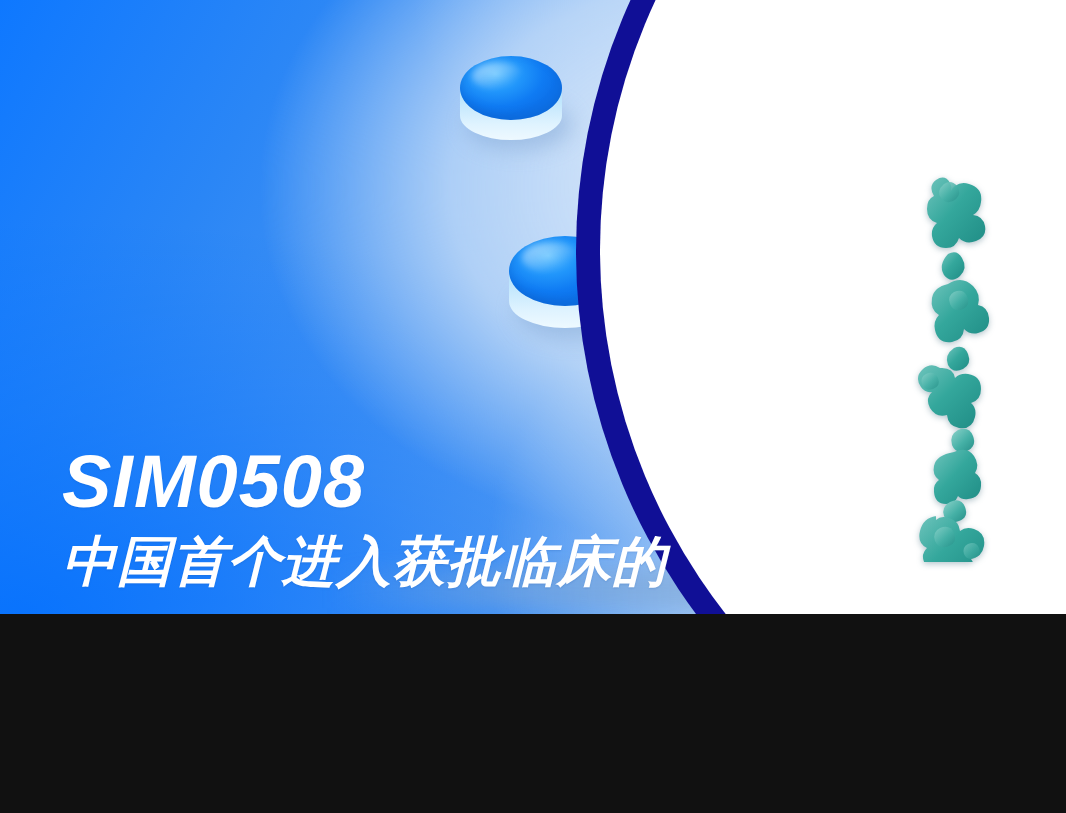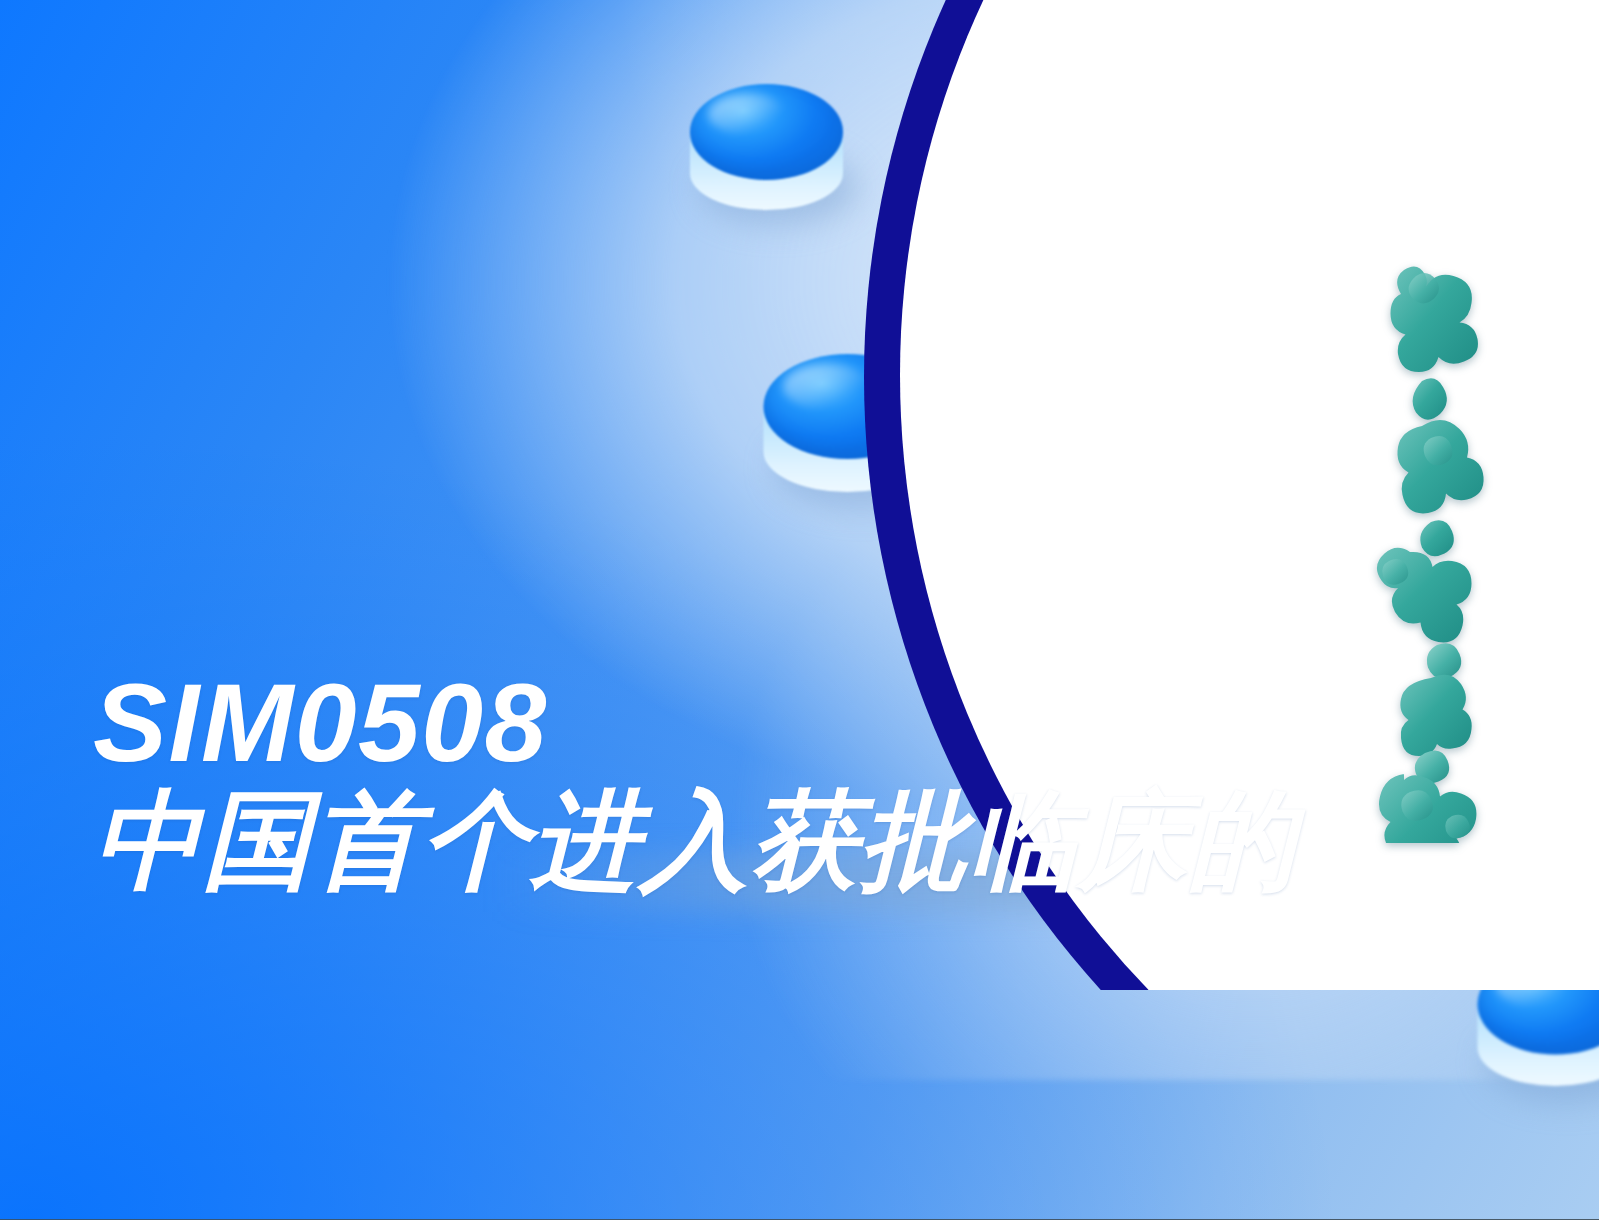--- a/index.html
+++ b/index.html
@@ -2,21 +2,21 @@
 <html lang="zh"><head>
 <meta charset="utf-8">
 <title>SIM0508</title>
 <style>
   html,body{margin:0;padding:0;background:#111;}
   *{box-sizing:border-box;}
 
   #poster{
     position:relative;
     width:1066px;
-    height:813px;
+    height:614px;
     overflow:hidden;
     font-family:"Liberation Sans","DejaVu Sans",sans-serif;
     background:#0c4a6e;
   }
 
   
   .bg-gradient{
     position:absolute; inset:0;
     background:
       linear-gradient(118deg,
@@ -143,21 +143,21 @@
     text-shadow:0 1px 2px rgba(20,70,150,.18);
   }
   #title-main{
     font-size:74px;
     line-height:84px;
     letter-spacing:1px;
     margin:0 0 4px 0;
     font-weight:800;
   }
   .subline{
-    font-size:72px;
+    font-size:54px;
     line-height:66px;
     font-weight:700;
     letter-spacing:1px;
     white-space:nowrap;
     margin:0;
   }
 </style>
 </head>
 <body>
 

